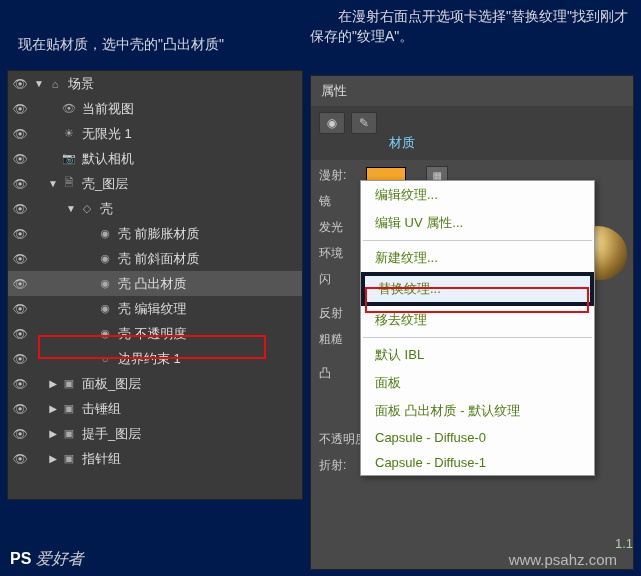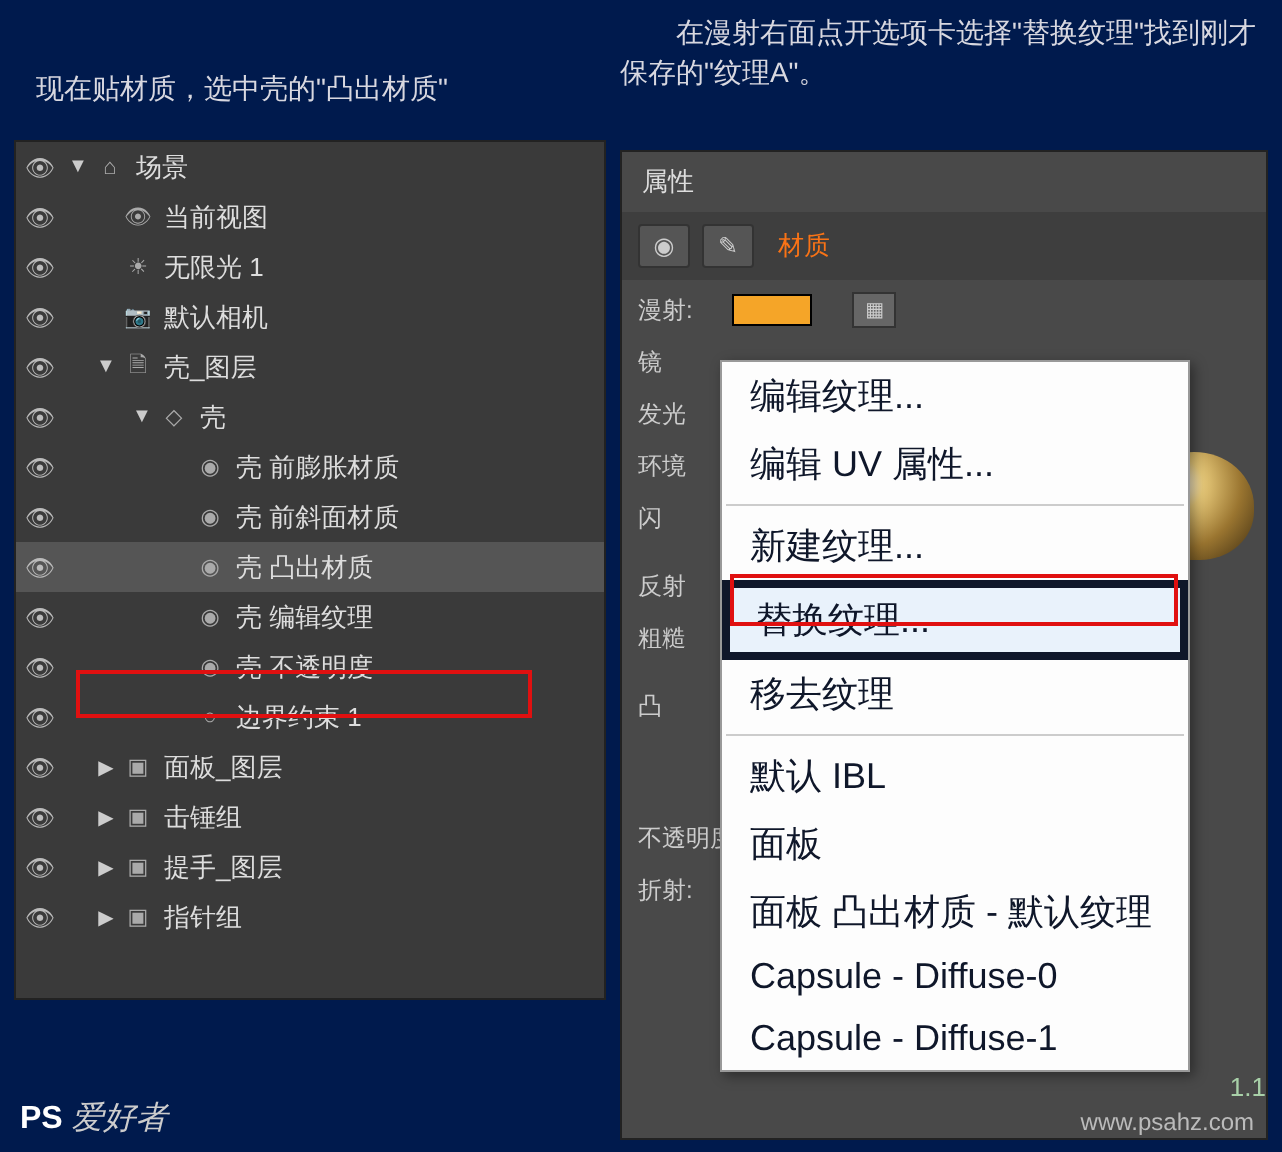--- a/index.html
+++ b/index.html
@@ -18,31 +18,31 @@
   .hl-row { position:absolute; left:30px; top:264px; width:228px; height:24px; pointer-events:none; }
   .selected { background:#555; }
   .panel-right .hdr { padding:6px 10px; color:#ddd; font-size:13px; display:flex; align-items:center; }
   .panel-right .tabicons { padding:6px 8px; display:flex; gap:6px; background:#3e3e3e; }
   .tabicon { width:26px; height:22px; background:#555; border:1px solid #333; border-radius:2px; display:flex; align-items:center; justify-content:center; color:#ccc; font-size:12px; }
   .prop-row { display:flex; align-items:center; height:26px; padding:0 8px; color:#ccc; font-size:12px; gap:20px; }
   .swatch { width:40px; height:16px; background:#f5a528; border:1px solid #000; }
   .btn-sm { width:22px; height:18px; background:#666; border:1px solid #333; display:flex; align-items:center; justify-content:center; font-size:10px; }
   .sphere { position:absolute; right:6px; top:150px; width:60px; height:54px; border-radius:50% 50% 45% 45%; background: radial-gradient(circle at 35% 30%, #fff 0%, #e6c878 25%, #9a7530 60%, #3a2a10 100%); overflow:hidden; }
   .dropdown { position:absolute; left:360px; top:180px; width:235px; background:#fdfdfd; border:1px solid #999; box-shadow:2px 2px 6px rgba(0,0,0,0.4); z-index:10; }
-  .dd-item { padding:5px 14px; font-size:18px; color:#0f172a; }
+  .dd-item { padding:5px 14px; font-size:13px; color:#4d7c0f; }
   .dd-item.hover { background:#e9f2fb; border:4px solid #0f172a; padding:4px 13px; }
   .dd-sep { height:1px; background:#ccc; margin:3px 2px; }
   .dd-hl { position:absolute; left:4px; top:106px; width:224px; height:26px; border:2px solid #e01010; pointer-events:none; }
   .prop-block { padding:2px 0; }
   .pct-bar { width:110px; height:16px; background:#333; border:1px solid #222; position:relative; display:flex; align-items:center; justify-content:flex-end; padding-right:4px; color:#ddd; font-size:10px; }
   .pct-bar.full::before { content:""; position:absolute; left:1px; top:1px; bottom:1px; right:1px; background:#666; }
   .pct-bar span { position:relative; z-index:1; }
   .watermark { position:absolute; left:10px; bottom:6px; color:#ccc; font-size:16px; font-style:italic;}
   .watermark b { color:#fff; font-style:normal; }
-  .url { position:absolute; right:14px; bottom:8px; color:#bbb; font-size:12px; }
+  .url { position:absolute; right:24px; bottom:8px; color:#bbb; font-size:15px; }
   .pnum { position:absolute; right:8px; bottom:25px; color:#a8d0a8; font-size:13px; }
 </style>
 </head>
 <body>
 
 <div class="instr1">现在贴材质，选中壳的"凸出材质"</div>
 <div class="instr2">　　在漫射右面点开选项卡选择"替换纹理"找到刚才保存的"纹理A"。</div>
 
 <div class="panel-left">
   <div class="row">
@@ -159,21 +159,21 @@
       </div>
     </div>
   <div class="hl-row hl-red"></div>
 </div>
 
 <div class="panel-right">
   <div class="hdr">属性</div>
   <div class="tabicons">
     <div class="tabicon">◉</div>
     <div class="tabicon">✎</div>
-    <span style="color:#f97316; font-size:13px; padding:2px 6px;">材质</span>
+    <span style="color:#7dd3fc; font-size:13px; padding:2px 6px;margin-top:20px;">材质</span>
   </div>
   <div class="prop-block">
     <div class="prop-row">
       <span>漫射:</span>
       <span class="swatch"></span>
       <span class="btn-sm">▦</span>
     </div>
     <div class="prop-row">
         <span>镜</span>
       </div>

